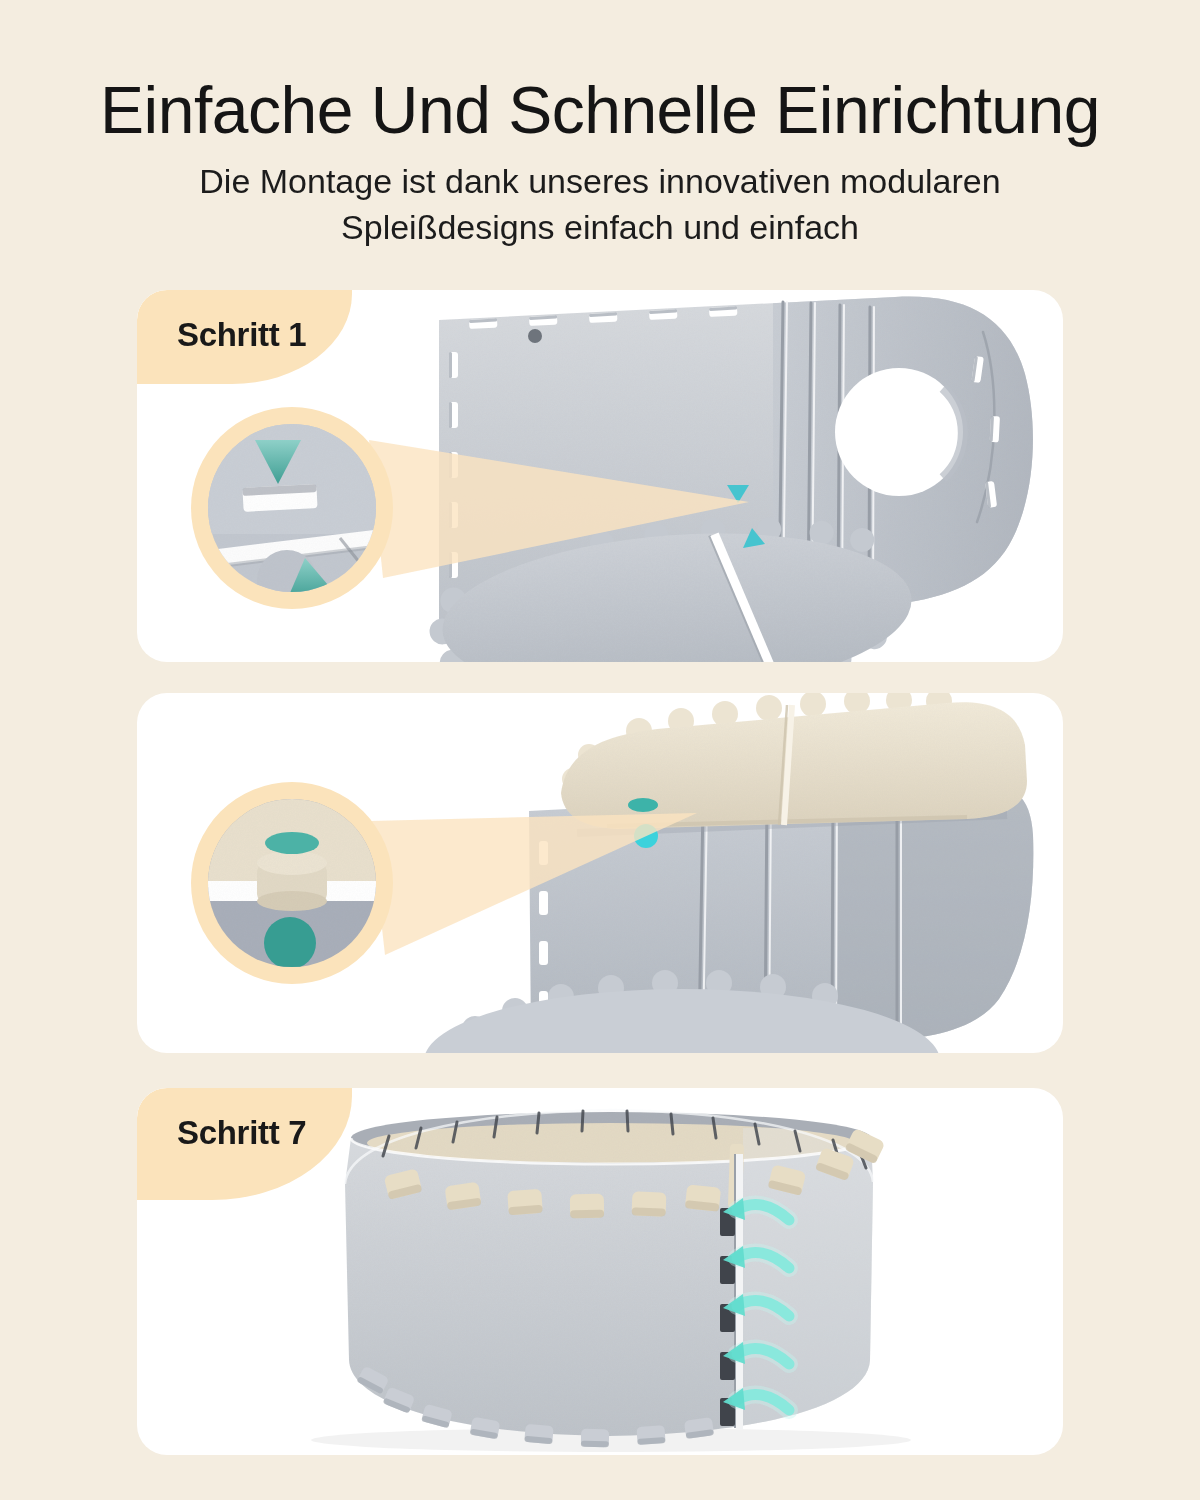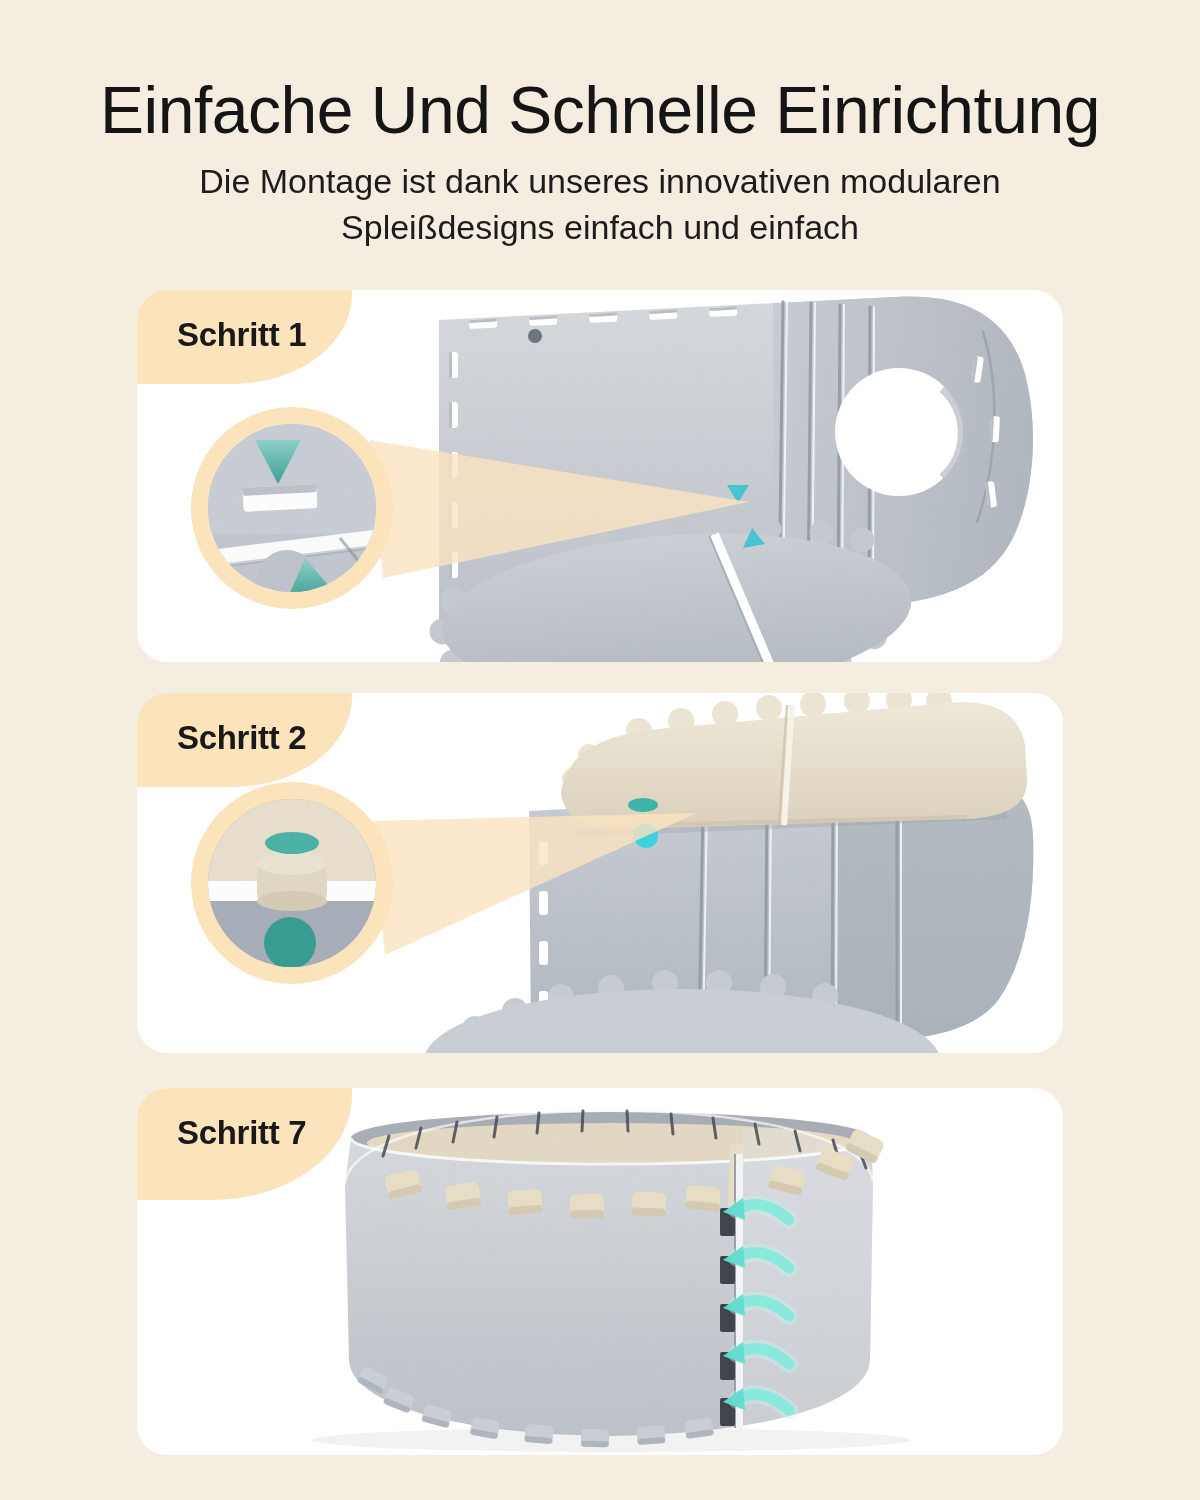--- a/index.html
+++ b/index.html
@@ -197,23 +197,20 @@
           <line x1="203" y1="248" x2="238" y2="292" stroke="#8a9098" stroke-width="3" opacity="0.6"></line>
           <rect x="71" y="134" width="168" height="168" filter="url(#grain)" opacity="0.5"></rect>
           <polygon points="118,150 164,150 141,194" fill="url(#tealG)"></polygon>
           <polygon points="150,310 197,302 168,268" fill="url(#tealG)"></polygon>
         </g>
       </g>
     </svg>
   </section>
 
   <section class="card card2">
-    <div class="badge">
-      <span>Schritt 2</span>
-    </div>
     <svg class="illus" width="926" height="360" viewBox="0 0 926 360">
       <defs>
         <linearGradient id="gW2" x1="0" y1="0" x2="0" y2="1">
           <stop offset="0" stop-color="#c9ced5"></stop>
             <stop offset="1" stop-color="#b2b8c0"></stop>
         </linearGradient>
         <linearGradient id="gCr" x1="0" y1="0" x2="0" y2="1">
           <stop offset="0" stop-color="#f1ead9"></stop>
             <stop offset="1" stop-color="#dcd2bd"></stop>
         </linearGradient>

